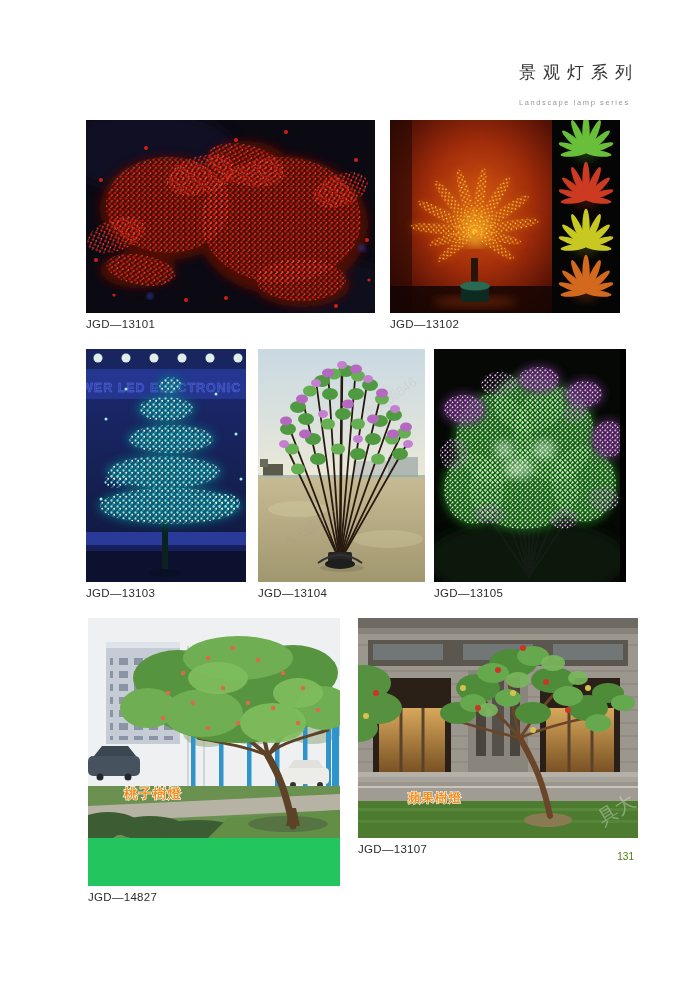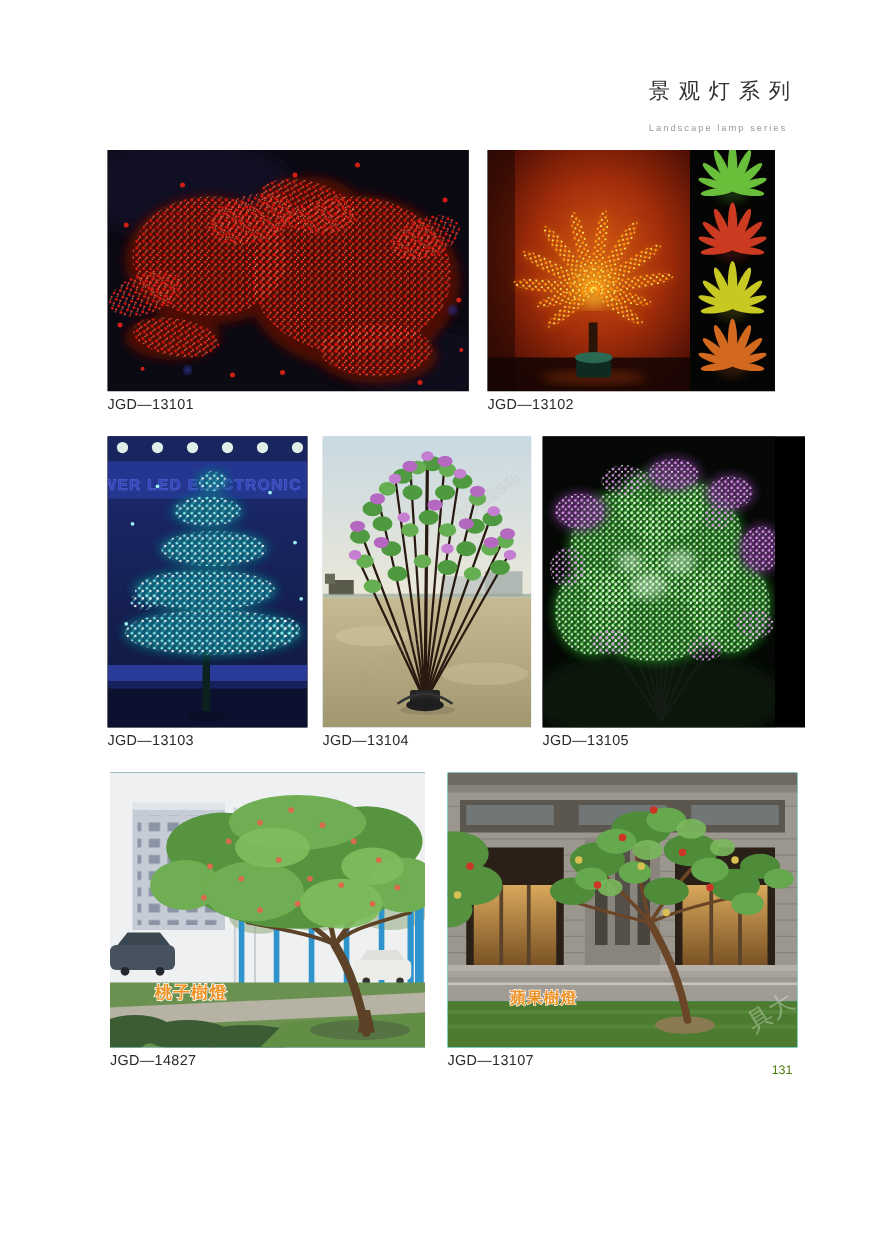--- a/index.html
+++ b/index.html
@@ -10,22 +10,22 @@
          color:#333;margin-right:-7px;white-space:nowrap}
   .subtitle{font-size:7.5px;letter-spacing:1.6px;color:#999;margin-top:14px;white-space:nowrap}
   .card{position:absolute;margin:0;padding:0}
   .photo{width:100%;overflow:hidden;background:#000}
   .photo svg{display:block}
   .code{margin-top:5px;font-size:11.5px;color:#2b2b2b;letter-spacing:.3px}
   .c1{left:86px;top:120px;width:289px}.c1 .photo{height:193px}
   .c2{left:390px;top:120px;width:230px}.c2 .photo{height:193px}
   .c3{left:86px;top:349px;width:160px}.c3 .photo{height:233px}
   .c4{left:258px;top:349px;width:167px}.c4 .photo{height:233px;background:#cdd8dc}
-  .c5{left:434px;top:349px;width:210px}.c5 .photo{height:233px}
-  .c6{left:88px;top:618px;width:252px}.c6 .photo{height:220px;background:#0f766e}
+  .c5{left:434px;top:349px;width:192px}.c5 .photo{height:233px}
+  .c6{left:88px;top:618px;width:252px}.c6 .photo{height:268px;background:#22c55e}
   .c7{left:358px;top:618px;width:280px}.c7 .photo{height:220px;background:#14b8a6}
   .pagenum{position:absolute;top:851px;right:66px;font-size:10px;color:#4d7c0f}
   .defs{position:absolute;width:0;height:0}
 </style>
 </head>
 <body>
 
 <div class="page">
 
   <svg class="defs">

